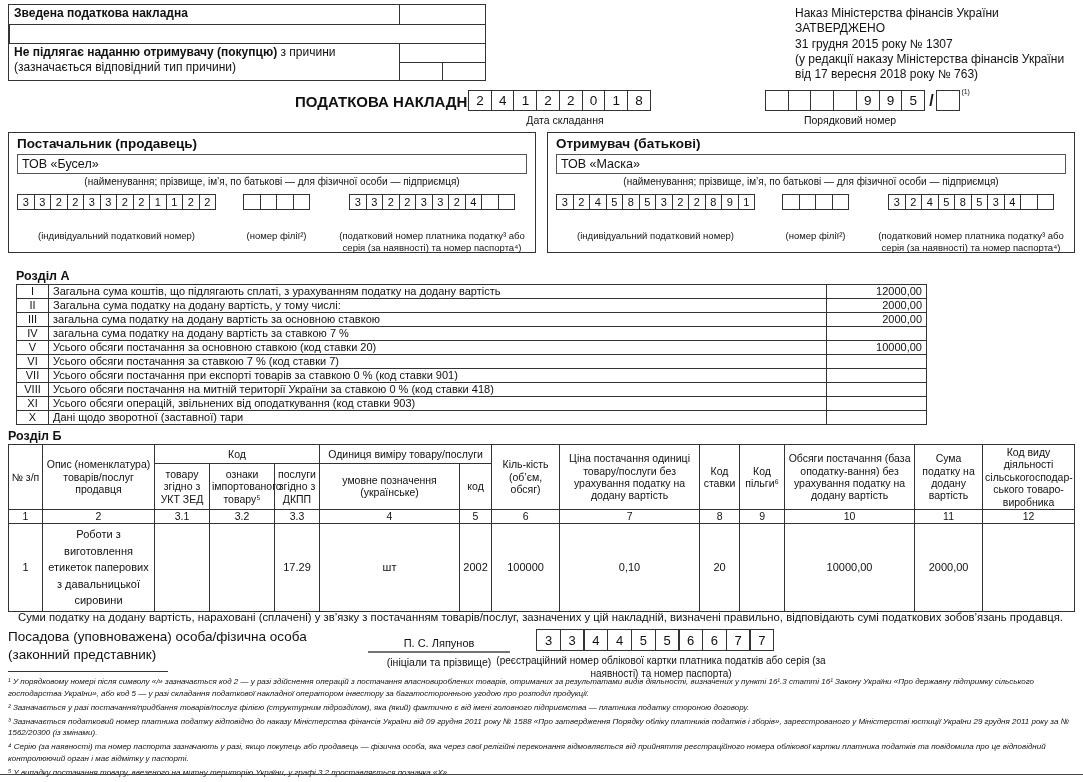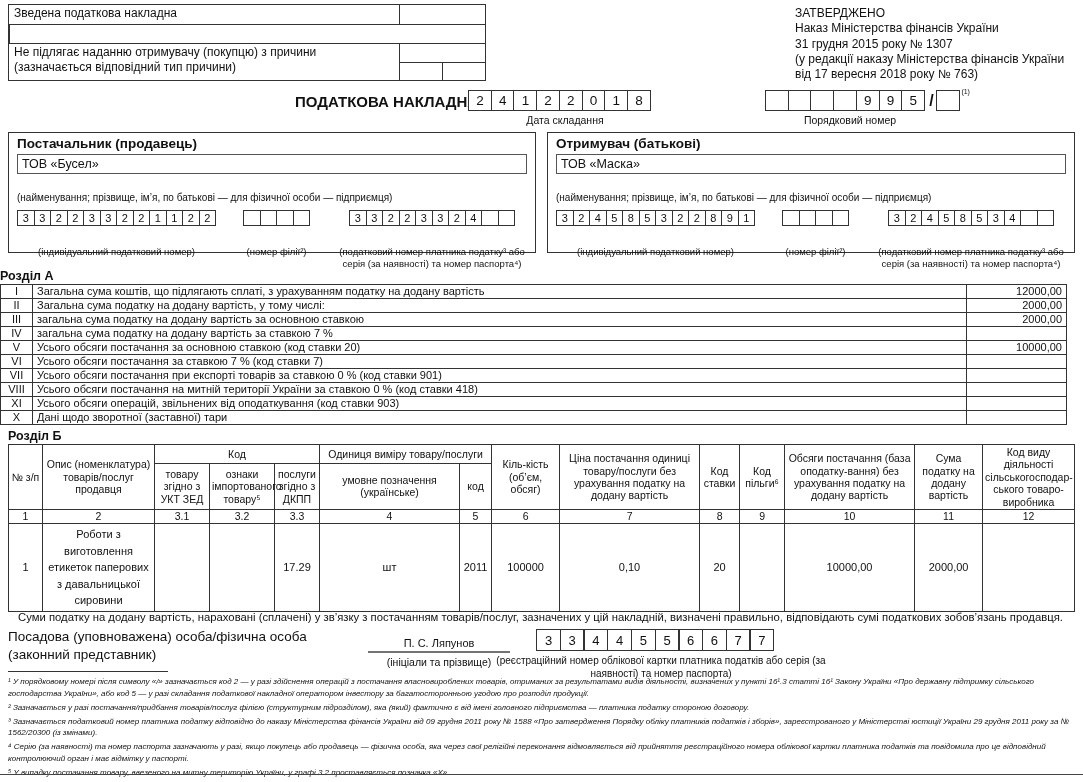--- a/index.html
+++ b/index.html
@@ -4,21 +4,21 @@
 <style>
   *{margin:0;padding:0;box-sizing:border-box}
   html,body{width:1083px;height:782px}
   body{background:#fff;color:#111;font-family:"Liberation Sans",sans-serif;position:relative;overflow:hidden}
 
   
   .tl-table{position:absolute;left:8px;top:4px;width:478px;border:1.5px solid #333}
   .tl-row{display:flex;align-items:stretch}
   .tl-row + .tl-row{border-top:1.5px solid #333}
   .tl-label{flex:1;padding:1px 5px;font-size:12px;line-height:1.25}
-  .tl-label b{font-weight:normal}
+  .tl-label b{font-weight:bold}
   .tl-box{width:86px;border-left:1.5px solid #333}
   .tl-r12{height:19px}
   .tl-r3{height:37px}
   .tl-box-col{width:86px;border-left:1.5px solid #333;display:flex;flex-direction:column}
   .tl-box-top{flex:1}
   .tl-box-bottom{flex:1;display:flex;border-top:1.5px solid #333}
   .tl-box-bottom .half{flex:1}
   .tl-box-bottom .half:first-child{border-right:1.5px solid #333}
 
   
@@ -35,30 +35,30 @@
   .slash{font-size:16px;margin:0 4px;font-weight:bold}
   .sup-note{font-size:7px;vertical-align:top;position:relative;top:-9px;margin-left:1px}
   .group-caption{font-size:10.5px;margin-top:3px;text-align:center}
   .serial-caption{width:170px}
 
   
   .parties{position:absolute;left:8px;top:132px;width:1067px;display:flex;gap:11px}
   .party{flex:1;border:1.5px solid #333;padding:3px 8px 4px;height:121px}
   .party-title{font-weight:bold;font-size:13.5px;margin-bottom:3px}
   .party-name{border:1px solid #555;height:20px;font-size:12.5px;padding:0 4px;display:flex;align-items:center}
-  .party-name-caption{font-size:10px;margin:18px 0 7px}
+  .party-name-caption{text-align:center;font-size:10px;margin:2px 0 7px}
   .pcells{display:flex;justify-content:space-between}
   .pgroup{display:flex;flex-direction:column;align-items:center}
   .pcl{width:17.5px;height:16px;border:1px solid #333;margin-left:-1px;display:flex;align-items:center;justify-content:center;font-size:11px}
   .pcl:first-child{margin-left:0}
   .pcaption{font-size:9.5px;text-align:center;margin-top:20px;line-height:1.25}
   .pcaption.wide{width:190px}
 
   
-  .sa{position:absolute;left:0;top:269px;width:1067px}
+  .sa{position:absolute;left:16px;top:269px;width:911px}
   .sec-title{font-weight:bold;font-size:12.5px;margin-bottom:1px}
   table.ta{width:100%;border-collapse:collapse;table-layout:fixed;border:1.5px solid #333}
   .ta td{border:1px solid #333;font-size:11px;height:14px;padding:0 4px;line-height:1.05;white-space:nowrap;overflow:hidden}
   .ta .c1{width:32px;text-align:center;padding:0}
   .ta .c3{width:100px;text-align:right}
 
   
   .sb{position:absolute;left:8px;top:429px;width:1067px}
   table.tb{width:100%;border-collapse:collapse;table-layout:fixed;border:1.5px solid #333}
   .tb th,.tb td{border:1px solid #333;font-weight:normal;font-size:10.5px;text-align:center;vertical-align:middle;padding:1px 2px;line-height:1.18}
@@ -104,22 +104,22 @@
       <div class="tl-box-top"></div>
       <div class="tl-box-bottom">
         <div class="half"></div>
         <div class="half"></div>
       </div>
     </div>
   </div>
 </div>
 
 <div class="approval">
+  <div>Наказ Міністерства фінансів України</div>
   <div>ЗАТВЕРДЖЕНО</div>
-  <div>Наказ Міністерства фінансів України</div>
   <div>31 грудня 2015 року № 1307</div>
   <div>(у редакції наказу Міністерства фінансів України</div>
   <div>від 17 вересня 2018 року № 763)</div>
 </div>
 
 <div class="pn-title">ПОДАТКОВА НАКЛАДНА</div>
 
 <div class="date-group">
   <div class="cells-line">
     <span class="cl">2</span>
@@ -365,21 +365,21 @@
       <td>11</td>
       <td>12</td>
     </tr>
     <tr class="data">
       <td>1</td>
       <td class="desc">Роботи з виготовлення етикеток паперових з давальницької сировини</td>
       <td></td>
       <td></td>
       <td>17.29</td>
       <td>шт</td>
-      <td>2011</td>
+      <td>2002</td>
       <td>100000</td>
       <td>0,10</td>
       <td>20</td>
       <td></td>
       <td>10000,00</td>
       <td>2000,00</td>
       <td></td>
     </tr>
   </tbody>
     </table>

